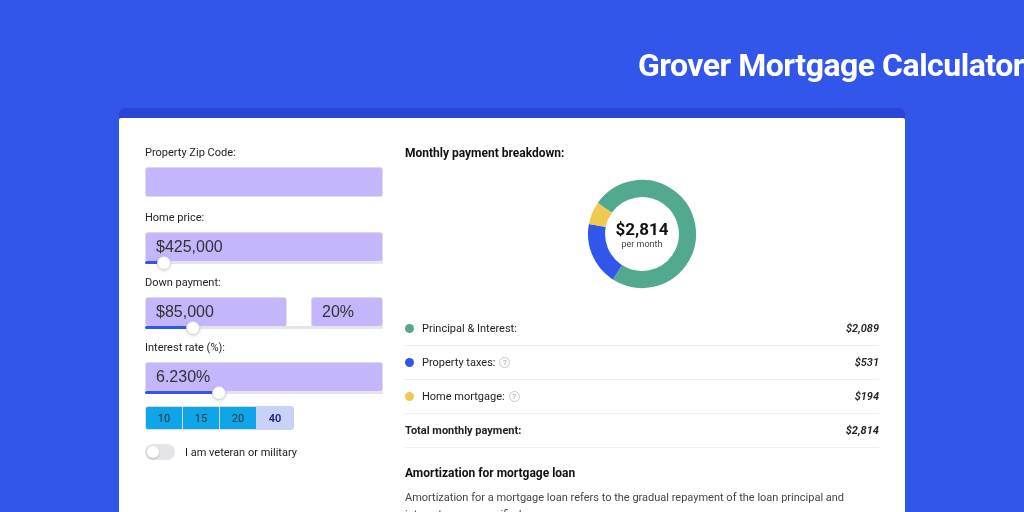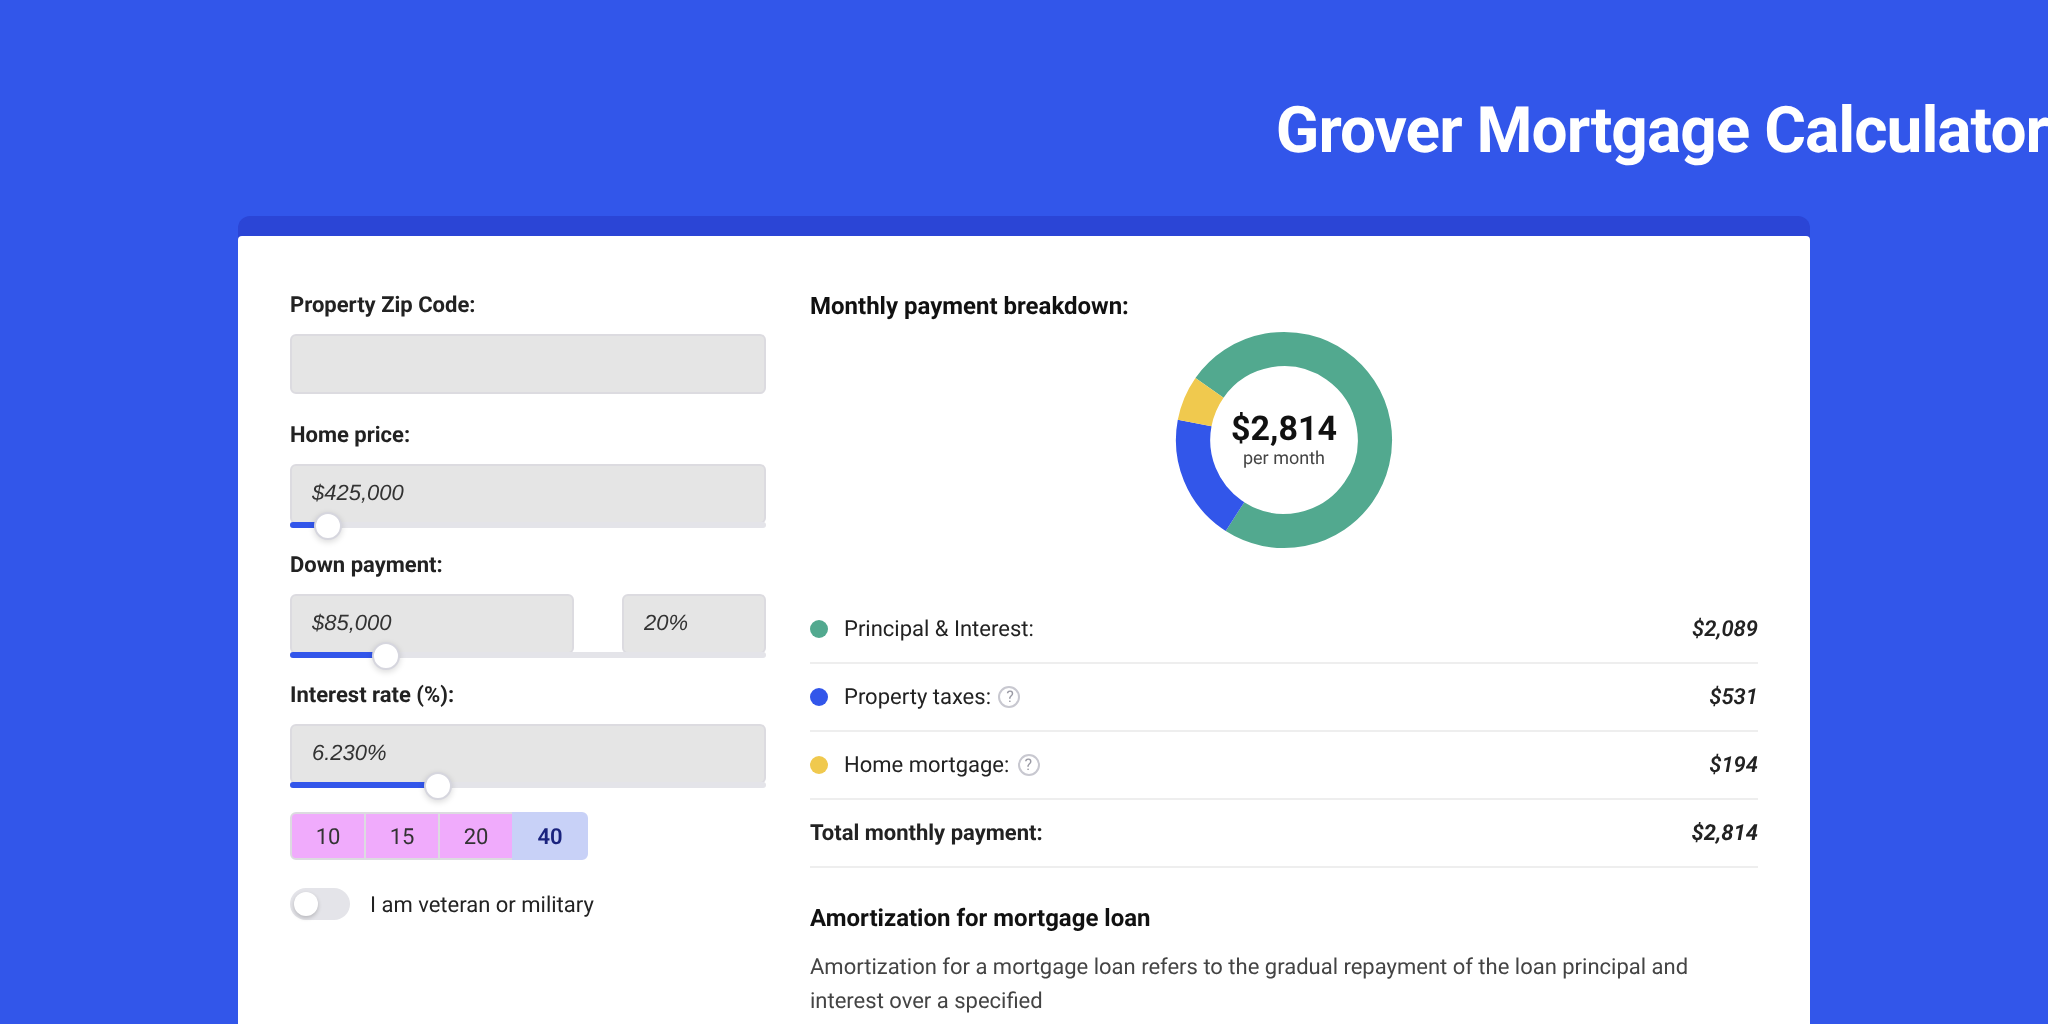--- a/index.html
+++ b/index.html
@@ -13,64 +13,64 @@
     background: #2b45d6; width: 786px; margin: 24px auto 0 auto;
     padding-top: 10px; border-radius: 6px 6px 0 0;
   }
   .card {
     background: #fff; width: 786px; margin: 0 auto; border-radius: 2px 2px 0 0;
     padding: 28px 26px 0 26px; height: 400px;
   }
   .cols { display: flex; gap: 22px; }
   .left { width: 238px; flex: 0 0 238px; }
   .right { flex: 1; }
-  .field-label { font-size: 11px; color: #222; margin-bottom: 8px; font-weight: bold; }
+  .field-label { font-size: 11px; color: #222; margin-bottom: 8px; }
   .field-group { margin-bottom: 14px; position: relative; }
   .txt {
     width: 100%; height: 30px; border: 1px solid #dcdbe0; border-radius: 3px;
-    padding: 0 10px; font-size: 11px; color: #333; background: #e5e5e5; font-style: italic;
+    padding: 0 10px; font-size: 16px; color: #333; background: #c4b5fd;
   }
   .row-two { display: flex; gap: 24px; }
   .row-two .txt:first-child { flex: 1; }
   .row-two .txt:last-child { width: 72px; flex: 0 0 72px; }
   .slider-track {
     position: absolute; left: 0; right: 0; bottom: -2px; height: 3px;
     background: #e4e4e9; border-radius: 2px;
   }
   .slider-fill {
     position: absolute; left: 0; top: 0; bottom: 0; background: #3256ea;
     border-radius: 2px;
   }
   .slider-thumb {
     position: absolute; top: 50%; transform: translate(-50%, -50%);
     width: 14px; height: 14px; border-radius: 50%;
     background: #fff; border: 1px solid #d6d6de;
     box-shadow: 0 1px 3px rgba(0,0,0,0.15);
   }
   .seg { display: flex; gap: 0; }
   .seg-btn {
-    width: 38px; height: 24px; border: 1px solid #dcdbe0; background: #f0abfc;
+    width: 38px; height: 24px; border: 1px solid #dcdbe0; background: #0ea5e9;
     font-size: 11px; color: #333; display: flex; align-items: center; justify-content: center;
     margin-right: -1px;
   }
   .seg-btn.active { background: #c8d1f7; border-color: #c8d1f7; color: #1a237e; font-weight: 600; position: relative; z-index: 1; }
   .seg-btn:first-child { border-radius: 3px 0 0 3px; }
   .seg-btn:last-child { border-radius: 0 3px 3px 0; }
   .toggle-row { display: flex; align-items: center; gap: 10px; margin-top: 14px; }
   .toggle {
     width: 30px; height: 16px; border-radius: 10px; background: #e4e4e9;
     position: relative;
   }
   .toggle::after {
     content: ""; position: absolute; left: 2px; top: 2px;
     width: 12px; height: 12px; border-radius: 50%; background: #fff;
     box-shadow: 0 1px 2px rgba(0,0,0,0.2);
   }
   .toggle-label { font-size: 11px; color: #222; }
-  .section-title { font-size: 12px; font-weight: 700; color: #111; }
+  .section-title { font-size: 12px; font-weight: 700; color: #111; margin-bottom: 14px; }
   .donut-wrap { display: flex; justify-content: center; margin-bottom: 18px; }
   .donut { width: 120px; height: 120px; position: relative; }
   .donut svg { width: 120px; height: 120px; transform: rotate(-145deg); }
   .donut-center {
     position: absolute; inset: 0; display: flex; flex-direction: column;
     align-items: center; justify-content: center;
   }
   .donut-amount { font-size: 17px; font-weight: 700; color: #111; }
   .donut-sub { font-size: 9px; color: #444; }
   .legend { border-top: 0; }

